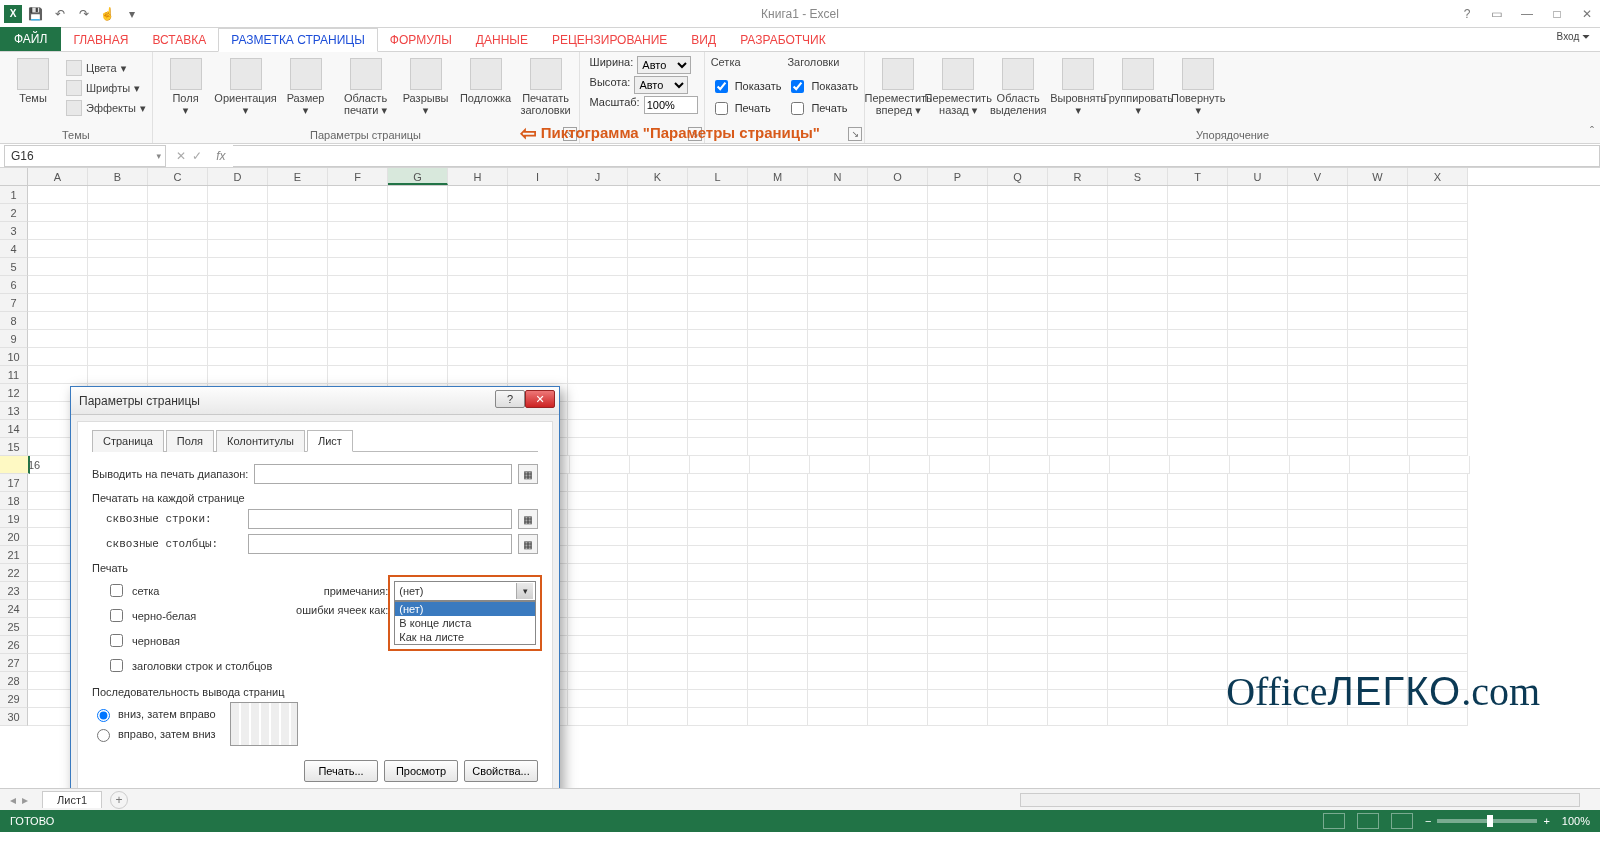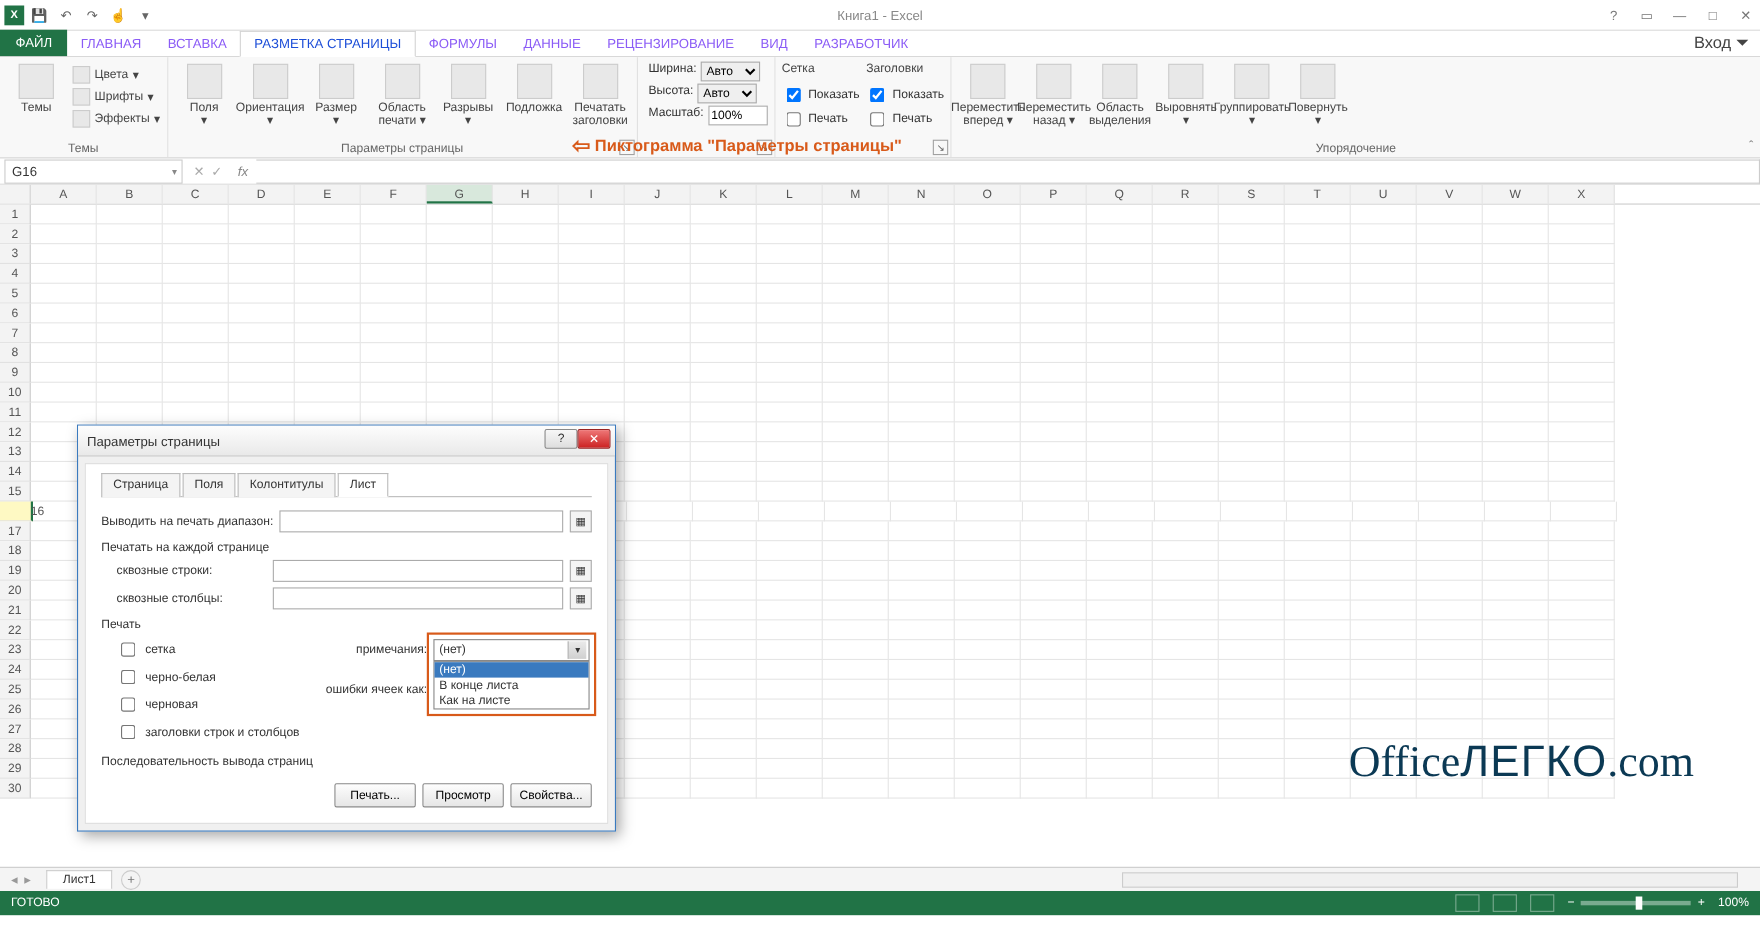--- a/index.html
+++ b/index.html
@@ -8,23 +8,23 @@
   .titlebar{height:28px;background:#fff;display:flex;align-items:center;border-bottom:1px solid #d4d4d4;position:relative;}
   .titlebar .qat{display:flex;align-items:center;gap:4px;padding-left:4px;}
   .qat-ico{width:20px;height:20px;display:flex;align-items:center;justify-content:center;color:#666;}
   .qat-excel{width:18px;height:18px;background:#217346;color:#fff;display:flex;align-items:center;justify-content:center;font-size:10px;font-weight:bold;}
   .titlebar .title{position:absolute;left:50%;transform:translateX(-50%);color:#888;font-size:12px;}
   .titlebar .winctrl{position:absolute;right:4px;display:flex;gap:12px;color:#777;}
   .titlebar .winctrl span{width:18px;text-align:center;}
   
   .ribbon-tabs{height:24px;background:#fff;display:flex;align-items:flex-end;border-bottom:1px solid #d4d4d4;padding-left:0;position:relative;}
   .file-tab{background:#217346;color:#fff;padding:4px 14px;font-size:12px;height:24px;display:flex;align-items:center;}
-  .rtab{padding:4px 12px;color:#8b5cf6;font-size:12px;cursor:default;}
+  .rtab{padding:4px 12px;color:#ef4444;font-size:12px;cursor:default;}
   .rtab.active{color:#1d4ed8;border:1px solid #d4d4d4;border-bottom:1px solid #fff;margin-bottom:-1px;background:#fff;}
-  .signin{position:absolute;right:10px;top:3px;color:#444;font-size:15px;}
+  .signin{position:absolute;right:10px;top:3px;color:#444;font-size:10px;}
   
   .ribbon{height:92px;background:#f8f8f8;border-bottom:1px solid #d4d4d4;display:flex;position:relative;}
   .rgroup{border-right:1px solid #e1e1e1;padding:2px 6px 0 6px;display:flex;flex-direction:column;justify-content:space-between;position:relative;}
   .rgroup-body{display:flex;align-items:flex-start;gap:6px;flex:1;}
   .rgroup-label{text-align:center;font-size:11px;color:#666;padding:2px 0;position:relative;}
   .bigbtn{display:flex;flex-direction:column;align-items:center;justify-content:flex-start;width:54px;padding-top:4px;gap:2px;}
   .bigbtn .bic{width:32px;height:32px;background:#e8e8e8;border:1px solid #ccc;}
   .bigbtn .blab{font-size:11px;color:#444;text-align:center;line-height:12px;}
   .smallrow{display:flex;align-items:center;gap:4px;font-size:11px;color:#444;height:20px;}
   .smallrow .sic{width:16px;height:16px;background:#e8e8e8;border:1px solid #ccc;}
@@ -61,28 +61,28 @@
   .dlg-title{height:28px;background:linear-gradient(#fdfdfd,#e9e9e9);display:flex;align-items:center;padding:0 8px;font-size:12px;color:#333;position:relative;border-bottom:1px solid #c9c9c9;}
   .dlg-title .dbtns{position:absolute;right:4px;top:3px;display:flex;gap:0;}
   .dlg-title .dbtn{width:30px;height:18px;border:1px solid #888;background:linear-gradient(#f7f7f7,#dedede);font-size:11px;display:flex;align-items:center;justify-content:center;border-radius:2px;}
   .dlg-title .dbtn.close{background:linear-gradient(#e77,#c22);color:#fff;border-color:#922;}
   .dlg-body{padding:8px 14px 14px 14px;background:#fff;margin:6px;border:1px solid #ddd;}
   .dtabs{display:flex;border-bottom:1px solid #bbb;margin-bottom:12px;}
   .dtab{padding:4px 10px;border:1px solid #bbb;border-bottom:none;margin-right:2px;background:#f4f4f4;font-size:11px;margin-bottom:-1px;}
   .dtab.active{background:#fff;border-bottom:1px solid #fff;}
   .dfield{display:flex;align-items:center;margin:5px 0;gap:6px;font-size:11px;}
   .dfield label{min-width:150px;text-align:left;}
-  .dfield.indent label{padding-left:14px;min-width:150px;}
+  .dfield.indent label{padding-left:14px;min-width:150px;font-family:Liberation Mono, monospace;}
   .dinput{flex:1;height:20px;border:1px solid #ababab;}
   .refbtn{width:20px;height:20px;border:1px solid #ababab;background:#f4f4f4;font-size:10px;display:flex;align-items:center;justify-content:center;}
   .section-lab{font-size:11px;color:#333;margin:8px 0 4px 0;}
   .chkline{display:flex;align-items:center;gap:6px;font-size:11px;margin:3px 0 3px 14px;}
   .printarea{display:flex;gap:20px;}
   .printchks{display:flex;flex-direction:column;}
-  .printdrops{display:flex;flex-direction:column;gap:20px;margin-top:3px;position:relative;}
+  .printdrops{display:flex;flex-direction:column;gap:3px;margin-top:3px;position:relative;}
   .printdrops .drow{display:flex;align-items:center;gap:6px;font-size:11px;}
   .printdrops .drow label{width:96px;text-align:right;}
   .combo{position:relative;width:120px;}
   .combo-box{width:142px;height:20px;border:1px solid #888;background:#fff;display:flex;align-items:center;padding:0 18px 0 4px;font-size:11px;position:relative;}
   .combo-box::after{content:"▾";position:absolute;right:2px;top:1px;width:16px;height:16px;background:linear-gradient(#eaeaea,#d0d0d0);border-left:1px solid #aaa;text-align:center;font-size:9px;line-height:16px;}
   .combo-highlight{border:2px solid #d85a1a;padding:4px;position:absolute;left:-6px;top:-6px;width:154px;height:76px;pointer-events:none;}
   .combo-list{position:absolute;left:0;top:20px;width:142px;border:1px solid #888;background:#fff;font-size:11px;z-index:5;}
   .combo-list div{padding:1px 4px;}
   .combo-list .hl{background:#3a7abf;color:#fff;}
   .seq{display:flex;align-items:center;gap:14px;margin-top:4px;}
@@ -1208,20 +1208,33 @@
               <div class="combo-highlight"></div>
             </div>
           </div>
           <div class="drow">
             <label>ошибки ячеек как:</label>
           </div>
         </div>
       </div>
 
       <div class="section-lab">Последовательность вывода страниц</div>
+      <div class="seq">
+        <div class="radios">
+          <label>
+              <input type="radio" name="seq" checked="" style=""> 
+              <span>вниз, затем вправо</span>
+            </label>
+          <label>
+              <input type="radio" name="seq" style=""> 
+              <span>вправо, затем вниз</span>
+            </label>
+        </div>
+        <div class="preview"></div>
+      </div>
 
       <div class="dlg-foot">
         <button class="dbutton">Печать...</button>
         <button class="dbutton">Просмотр</button>
         <button class="dbutton">Свойства...</button>
       </div>
     </div>
 
   </div>
 

